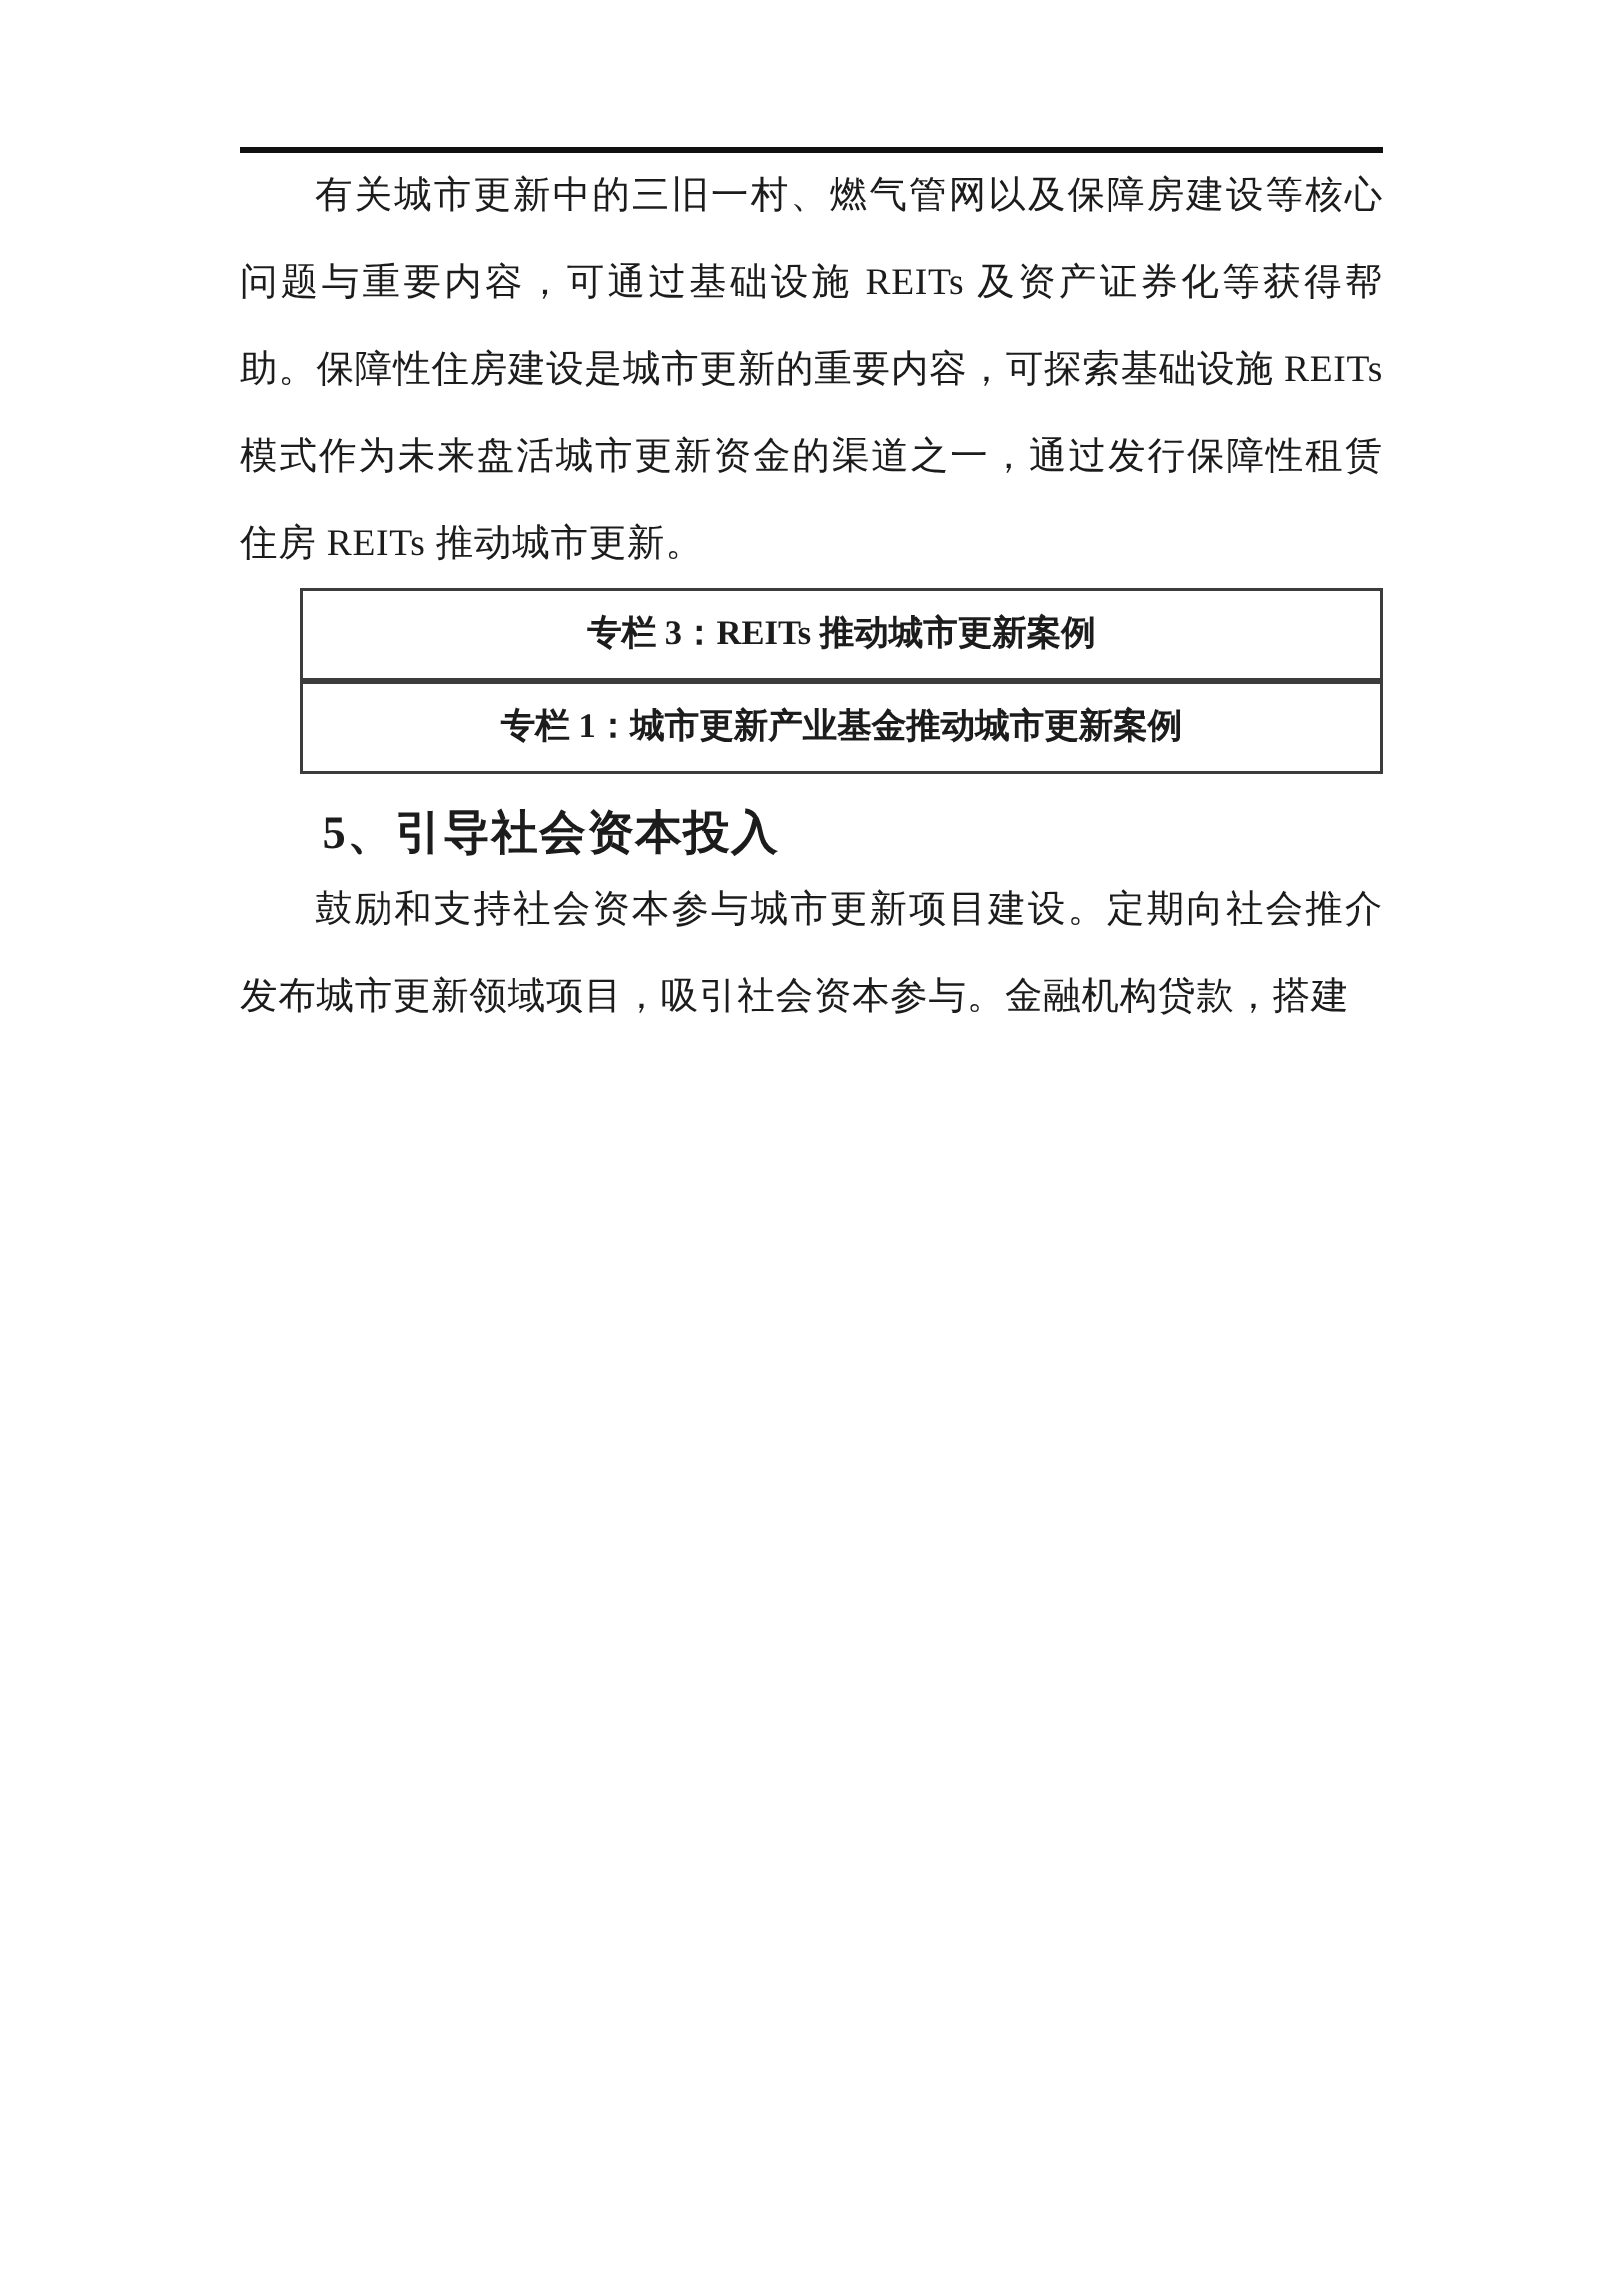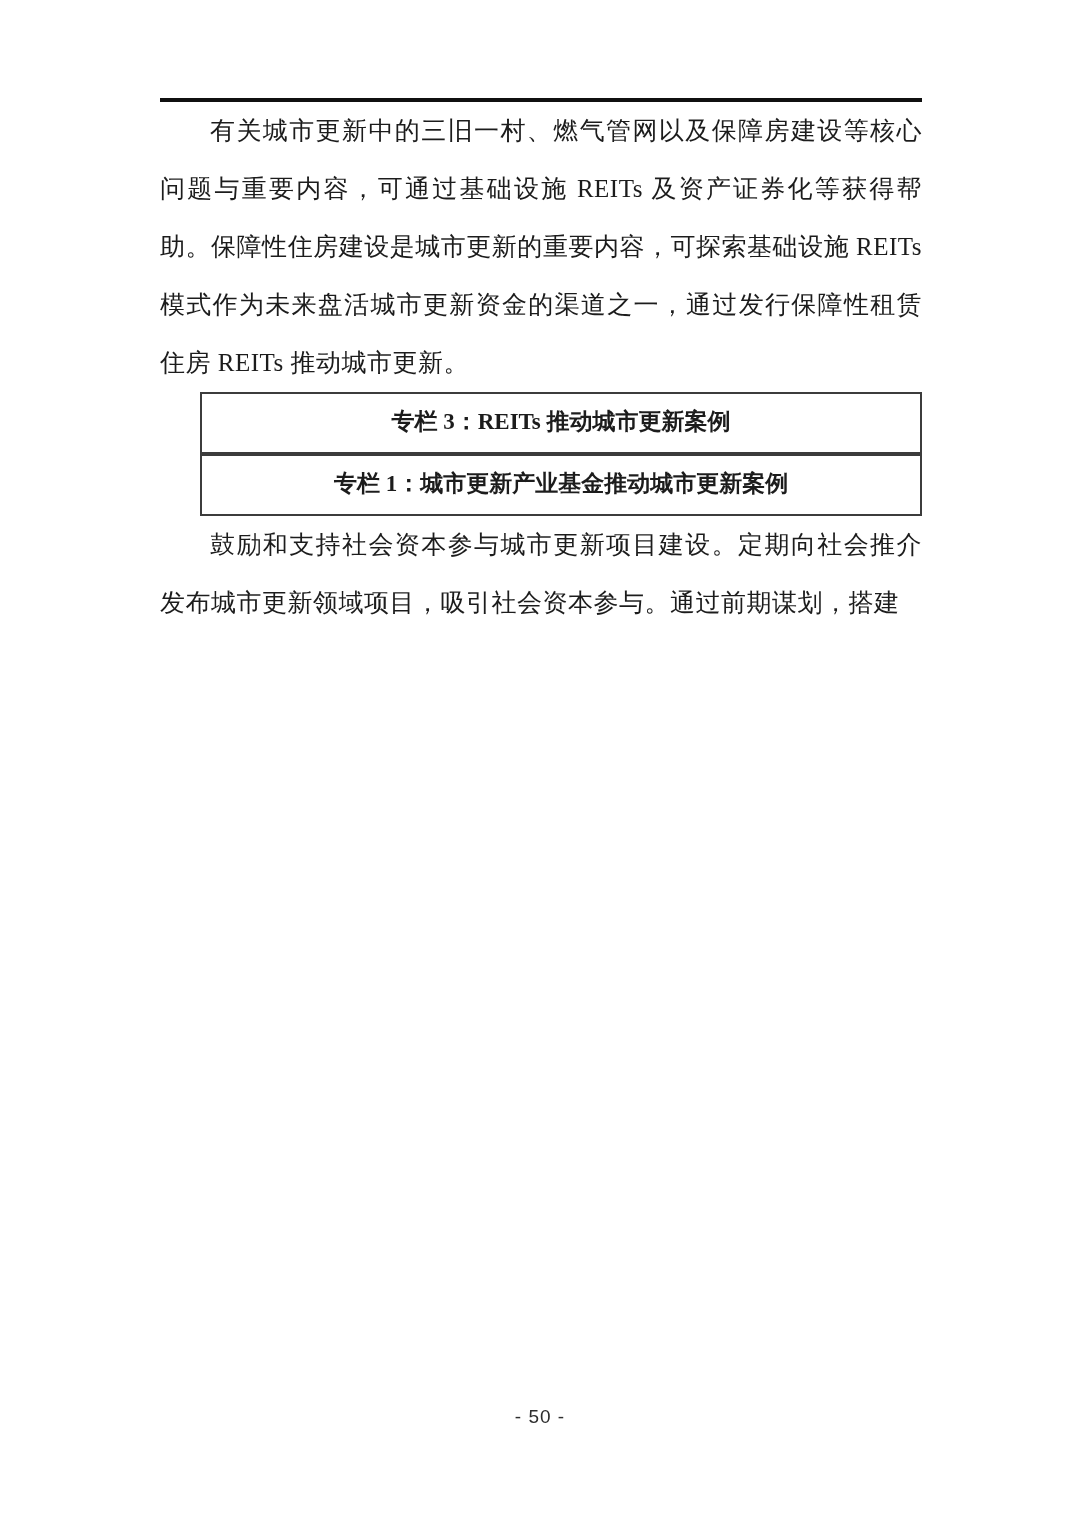--- a/index.html
+++ b/index.html
@@ -94,21 +94,19 @@
 
     <div class="case-box box-3">
       <div class="box-title">专栏 3：REITs 推动城市更新案例</div>
     </div>
 
 
     <div class="case-box box-4">
       <div class="box-title">专栏 1：城市更新产业基金推动城市更新案例</div>
     </div>
 
+    <h2 class="section-heading">5、引导社会资本投入</h2>
 
-    <p class="body-para para-social">鼓励和支持社会资本参与城市更新项目建设。定期向社会推介发布城市更新领域项目，吸引社会资本参与。通过前期谋划，搭建</p>
+    <p class="body-para para-social">鼓励和支持社会资本参与城市更新项目建设。定期向社会推介发布城市更新领域项目，吸引社会资本参与。金融机构贷款，搭建</p>
 
   </div>
 
-  <div class="page-footer">
-    <span class="page-number">- 50 -</span>
-  </div>
 </div>
 
 </body></html>

